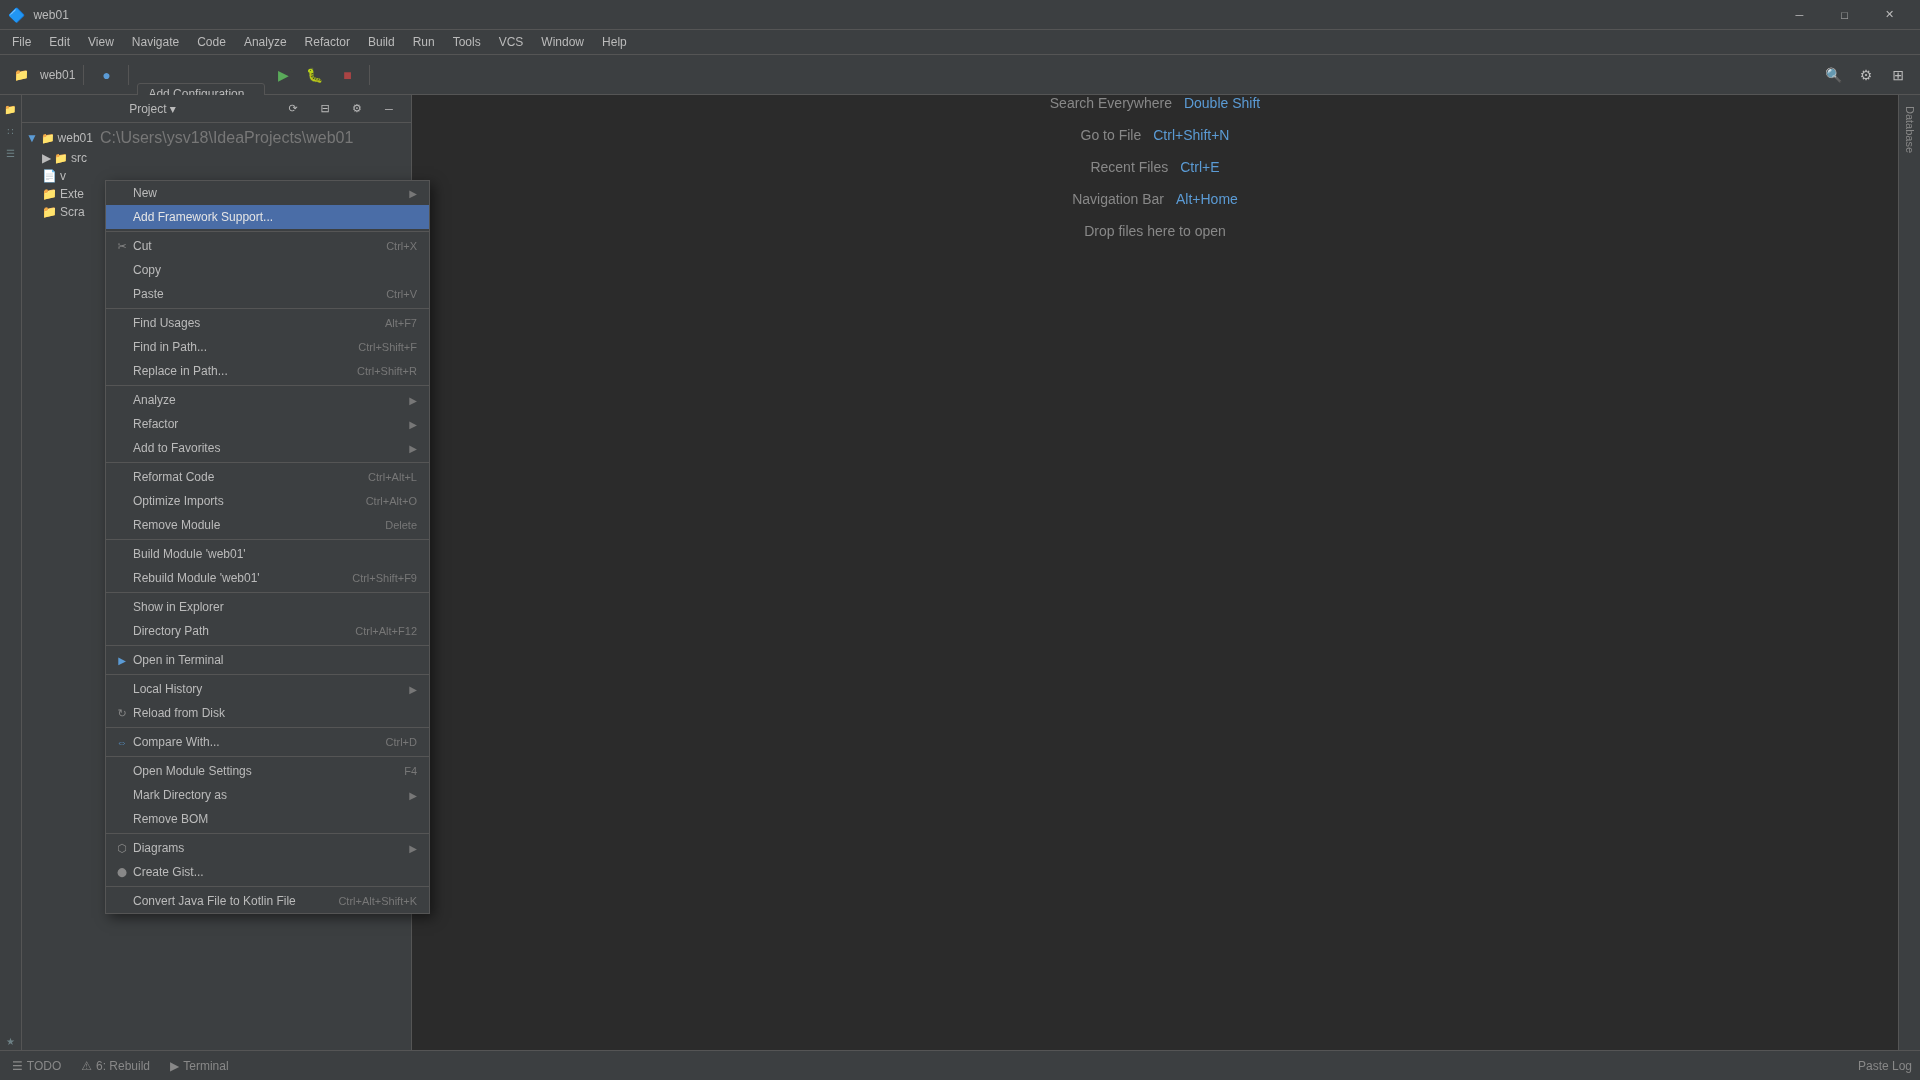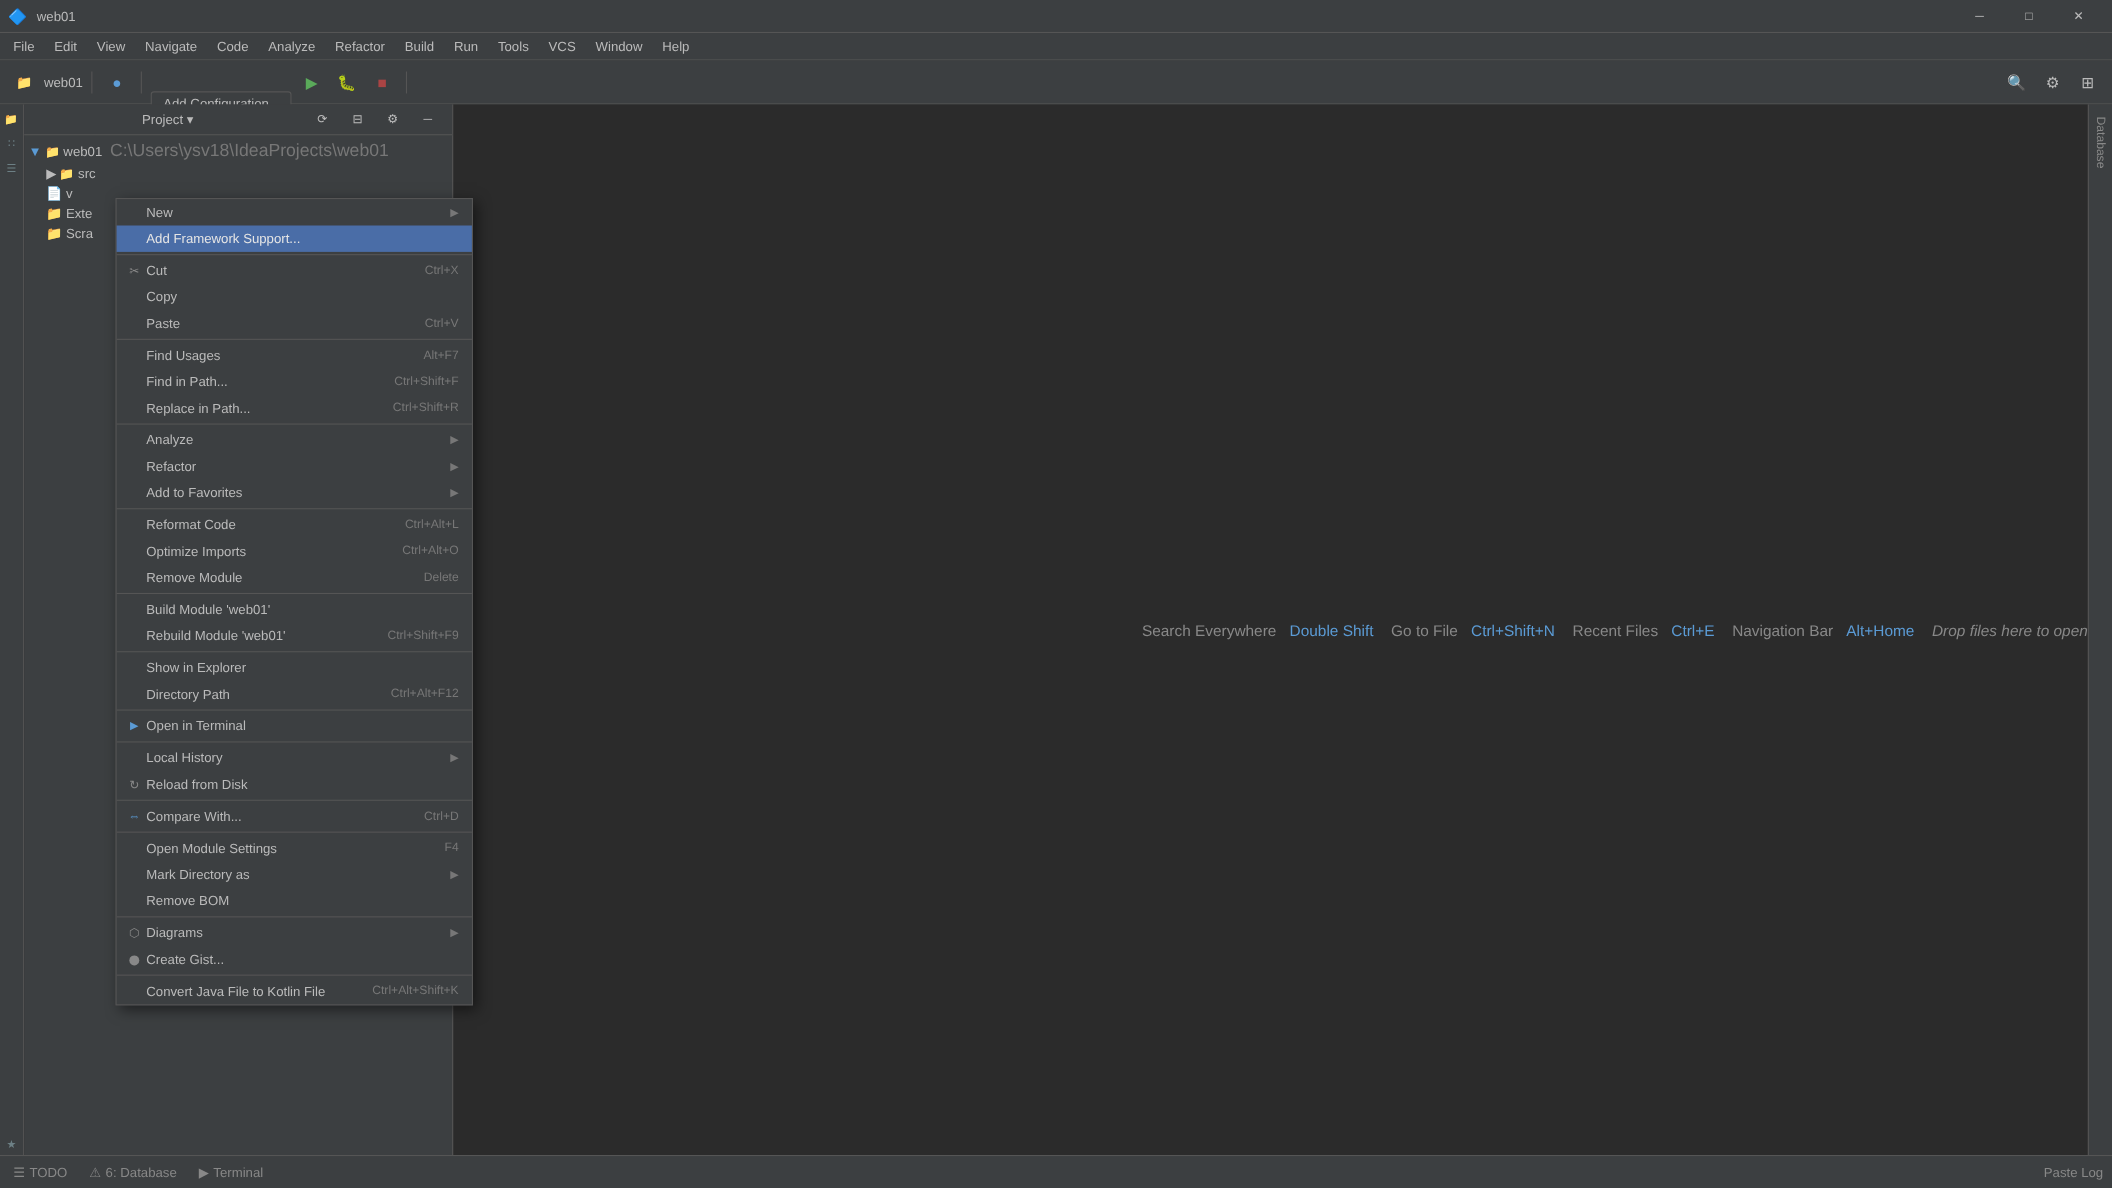--- a/index.html
+++ b/index.html
@@ -221,41 +221,40 @@
       justify-content: center;
       font-size: 11px;
       color: #888;
     }
 
     
     .editor-area {
       flex: 1;
       background: #2b2b2b;
       display: flex;
-      flex-direction: row;
-      align-items: center;
-      justify-content: flex-end;
+      flex-direction: column;
+      align-items: center;
+      justify-content: flex-start;
       gap: 16px;
     }
     .shortcut-row {
       display: flex;
       align-items: center;
       gap: 12px;
       font-size: 14px;
     }
     .shortcut-label {
       color: #888;
     }
     .shortcut-key {
       color: #5b9bd5;
     }
     .drop-label {
       color: #888;
       font-size: 14px;
-      font-style: italic;
     }
 
     
     .right-sidebar {
       width: 22px;
       background: #3c3f41;
       border-left: 1px solid #555;
       display: flex;
       flex-direction: column;
       align-items: center;
@@ -619,21 +618,21 @@
   </div>
 </div>
 
 <div class="bottom-bar">
   <div class="bottom-tab">
     <span>☰</span>
     <span>TODO</span>
   </div>
   <div class="bottom-tab">
     <span>⚠</span>
-    <span>6: Database</span>
+    <span>6: Rebuild</span>
   </div>
   <div class="bottom-tab">
     <span>▶</span>
     <span>Terminal</span>
   </div>
   <div class="bottom-right">
     <span>Paste Log</span>
   </div>
 </div>
 

